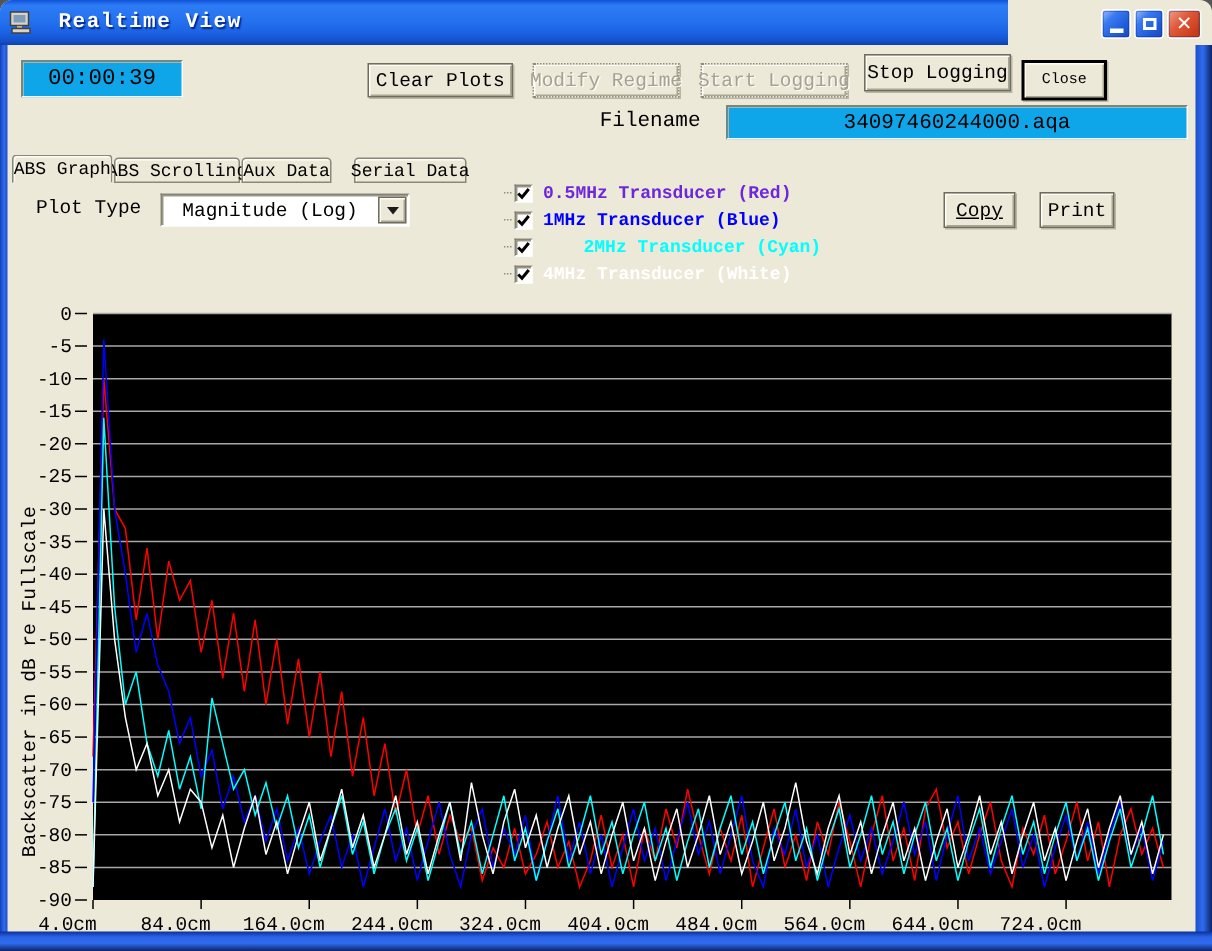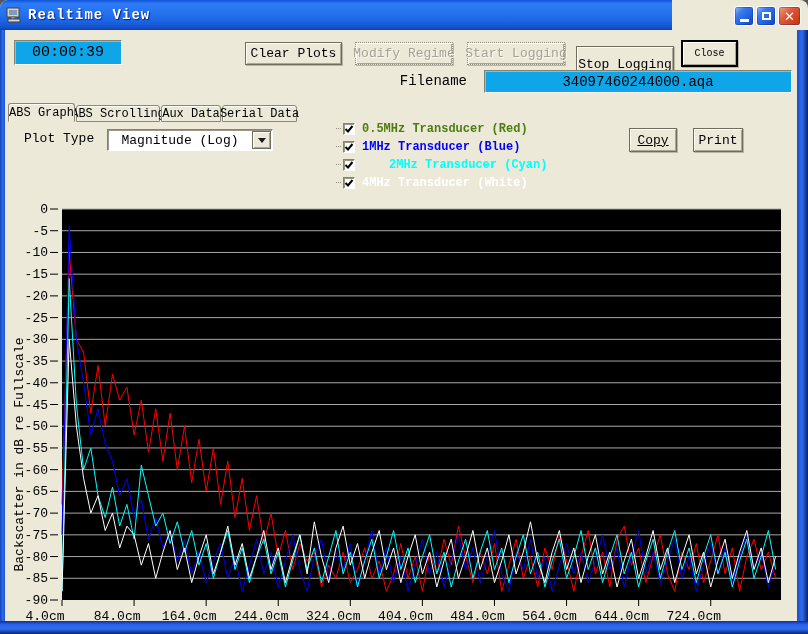--- a/index.html
+++ b/index.html
@@ -7,21 +7,21 @@
   .window{
     position:relative;width:808px;height:634px;margin:0;
     background:#ece9d8;
     font-family:"Liberation Mono",monospace;
     border-radius:8px 8px 0 0;overflow:hidden;
   }
   
   .titlebar{
     position:absolute;left:0;top:0;width:672px;height:30px;
     background:linear-gradient(180deg,#0f53d8 0%,#2e7bf6 12%,#2572ef 45%,#1b63e4 72%,#1450c8 92%,#0d3fae 100%);
-    display:flex;align-items:center;padding-left:6px;z-index:10;
+    display:flex;align-items:center;padding-left:6px;z-index:10;gap:11px;
   }
   .title-text{color:#fff;font-weight:bold;font-size:14px;margin-left:6px;
     text-shadow:1px 1px 1px #00238b;letter-spacing:1px;}
   .winbtn{position:absolute;top:6px;height:20px;border-radius:3px;border:1px solid #fff;
     display:flex;align-items:center;justify-content:center;
     background:linear-gradient(135deg,#9cc0f8 0%,#3a7af0 30%,#1f5bd8 70%,#1a49b8 100%);
     box-shadow:inset 0 0 0 1px rgba(10,40,150,.35);cursor:pointer;}
   .winbtn.min{left:734px;width:20px;}
   .winbtn.max{left:756px;width:20px;}
   .winbtn.cls{left:778px;width:23px;
@@ -50,35 +50,35 @@
     background:#0ea5e9;border-top:1px solid #848271;border-left:1px solid #848271;
     border-bottom:1px solid #fff;border-right:1px solid #fff;
     box-shadow:inset 1px 1px 0 #b5b2a2;
   }
   
   .timer{position:absolute;left:14px;top:40px;width:108px;height:25px;
     font-size:15px;display:flex;align-items:center;justify-content:center;color:#000;}
   .btn-clear{left:245px;top:42px;width:97px;height:23px;}
   .btn-modify{left:355px;top:42px;width:98px;height:23px;}
   .btn-start{left:467px;top:42px;width:98px;height:23px;}
-  .btn-stop{left:576px;top:46px;width:98px;height:36px;}
+  .btn-stop{left:576px;top:36px;width:98px;height:25px;}
   .btn-close{left:681px;top:40px;width:57px;height:27px;}
   .filename-label{position:absolute;left:393px;top:73px;width:74px;height:16px;
     font-size:14px;text-align:right;color:#000;}
   .filename-box{position:absolute;left:484px;top:70px;width:308px;height:23px;
     font-size:14px;display:flex;align-items:center;justify-content:center;color:#000;}
   
   .tab{position:absolute;background:#ece9d8;border:1px solid #8a887a;border-radius:3px 3px 0 0;
     box-shadow:inset 1px 1px 0 #fffef6;font-size:12px;color:#000;
     display:flex;align-items:center;justify-content:center;cursor:pointer;white-space:nowrap;}
   .tab.active{border-bottom:1px solid #ece9d8;z-index:2;}
   .tab1{left:8px;top:103px;width:67px;height:19px;}
   .tab2{left:76px;top:105px;width:84px;height:17px;}
   .tab3{left:161px;top:105px;width:60px;height:17px;}
-  .tab4{left:222px;top:105px;width:75px;height:17px;font-family:Liberation Mono, monospace;}
+  .tab4{left:236px;top:105px;width:75px;height:17px;font-family:Liberation Mono, monospace;}
   
   .plot-type-label{position:absolute;left:24px;top:131px;font-size:13px;color:#000;}
   .dropdown{position:absolute;left:107px;top:129px;width:166px;height:22px;
     background:#fff;border-top:1px solid #848271;border-left:1px solid #848271;
     border-bottom:1px solid #fff;border-right:1px solid #fff;
     box-shadow:inset 1px 1px 0 #9b9889;display:flex;align-items:center;cursor:pointer;}
   .dropdown-value{flex:1;text-align:center;font-size:13px;color:#000;}
   .dropdown-arrow-btn{width:19px;height:18px;margin-right:1px;background:#ece9d8;
     border:1px solid #6f6d60;box-shadow:inset 1px 1px 0 #fffef6,inset -1px -1px 0 #a9a694;
     display:flex;align-items:center;justify-content:center;}
@@ -148,21 +148,21 @@
       <span class="arrow-down"></span>
     </span>
   </div>
 
   <div class="chk-row" style="top:121px">
     <span class="chk-box">
         <svg width="10" height="10" viewBox="0 0 10 10">
           <polyline points="1.5,5 4,7.5 8.5,2" fill="none" stroke="#000" stroke-width="2"></polyline>
         </svg>
       </span>
-    <span class="chk-label" style="color: #4d7c0f;">0.5MHz Transducer (Red)</span>
+    <span class="chk-label" style="color: #6d28d9;">0.5MHz Transducer (Red)</span>
   </div>
   <div class="chk-row" style="top:139px">
     <span class="chk-box">
         <svg width="10" height="10" viewBox="0 0 10 10">
           <polyline points="1.5,5 4,7.5 8.5,2" fill="none" stroke="#000" stroke-width="2"></polyline>
         </svg>
       </span>
     <span class="chk-label" style="color: rgb(0, 0, 255);">1MHz Transducer (Blue)</span>
   </div>
   <div class="chk-row" style="top:157px">

